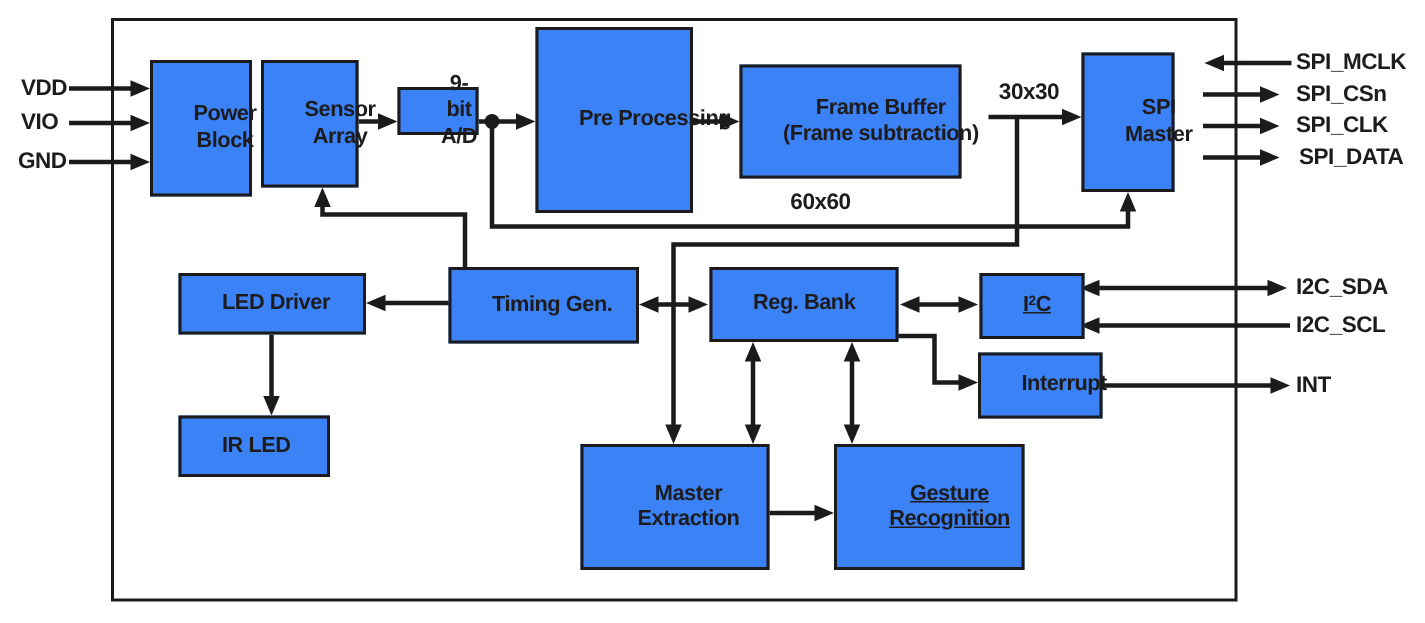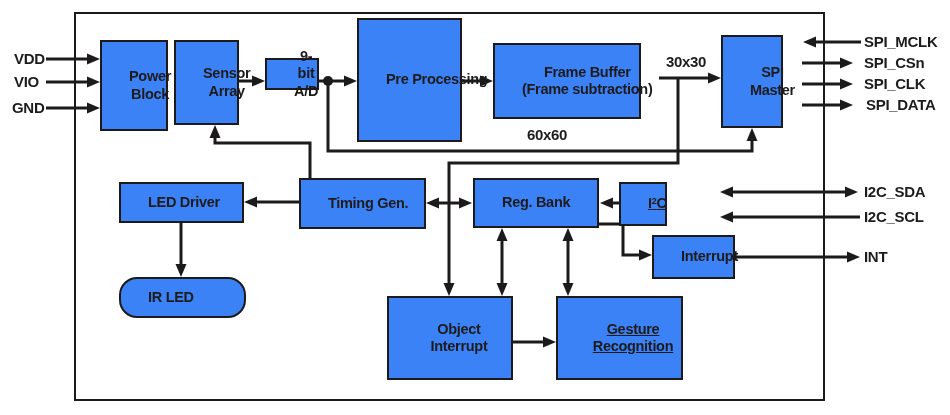--- a/index.html
+++ b/index.html
@@ -141,42 +141,42 @@
   </div>
 
   <div class="block" style="left:721px; top:35px; width:62px; height:93px;">
     <span class="lbl" style="max-width:52px;">SPI Master</span>
   </div>
 
   <div class="block" style="left:119px; top:182px; width:125px; height:41px;">
     <span class="lbl nowrap">LED Driver</span>
   </div>
 
-  <div class="block" style="left:119px; top:277px; width:127px; height:41px;border-radius:18px;">
+  <div class="block" style="left:119px; top:277px; width:101px; height:41px;">
     <span class="lbl nowrap">IR LED</span>
   </div>
 
   <div class="block" style="left:299px; top:178px; width:127px; height:51px;">
     <span class="lbl nowrap">Timing Gen.</span>
   </div>
 
   <div class="block" style="left:473px; top:178px; width:126px; height:50px;">
     <span class="lbl nowrap">Reg. Bank</span>
   </div>
 
-  <div class="block" style="left:619px; top:182px; width:48px; height:44px;text-decoration:underline;">
+  <div class="block" style="left:653px; top:182px; width:70px; height:44px;text-decoration:underline;">
     <span class="lbl nowrap"><span>I</span><sup class="sq">2</sup><span>C</span></span>
   </div>
 
   <div class="block" style="left:652px; top:235px; width:83px; height:44px;">
     <span class="lbl nowrap">Interrupt</span>
   </div>
 
   <div class="block" style="left:387px; top:296px; width:126px; height:84px;">
-    <span class="lbl" style="max-width:86px;">Object Interrupt</span>
+    <span class="lbl" style="max-width:86px;">Master Extraction</span>
   </div>
 
   <div class="block" style="left:556px; top:296px; width:127px; height:84px;text-decoration:underline;">
     <span class="lbl" style="max-width:96px;">Gesture Recognition</span>
   </div>
 
   <div class="pin" style="left:14px; top:50px;">VDD</div>
   <div class="pin" style="left:14px; top:73px;">VIO</div>
   <div class="pin" style="left:12px; top:99px;">GND</div>
 

